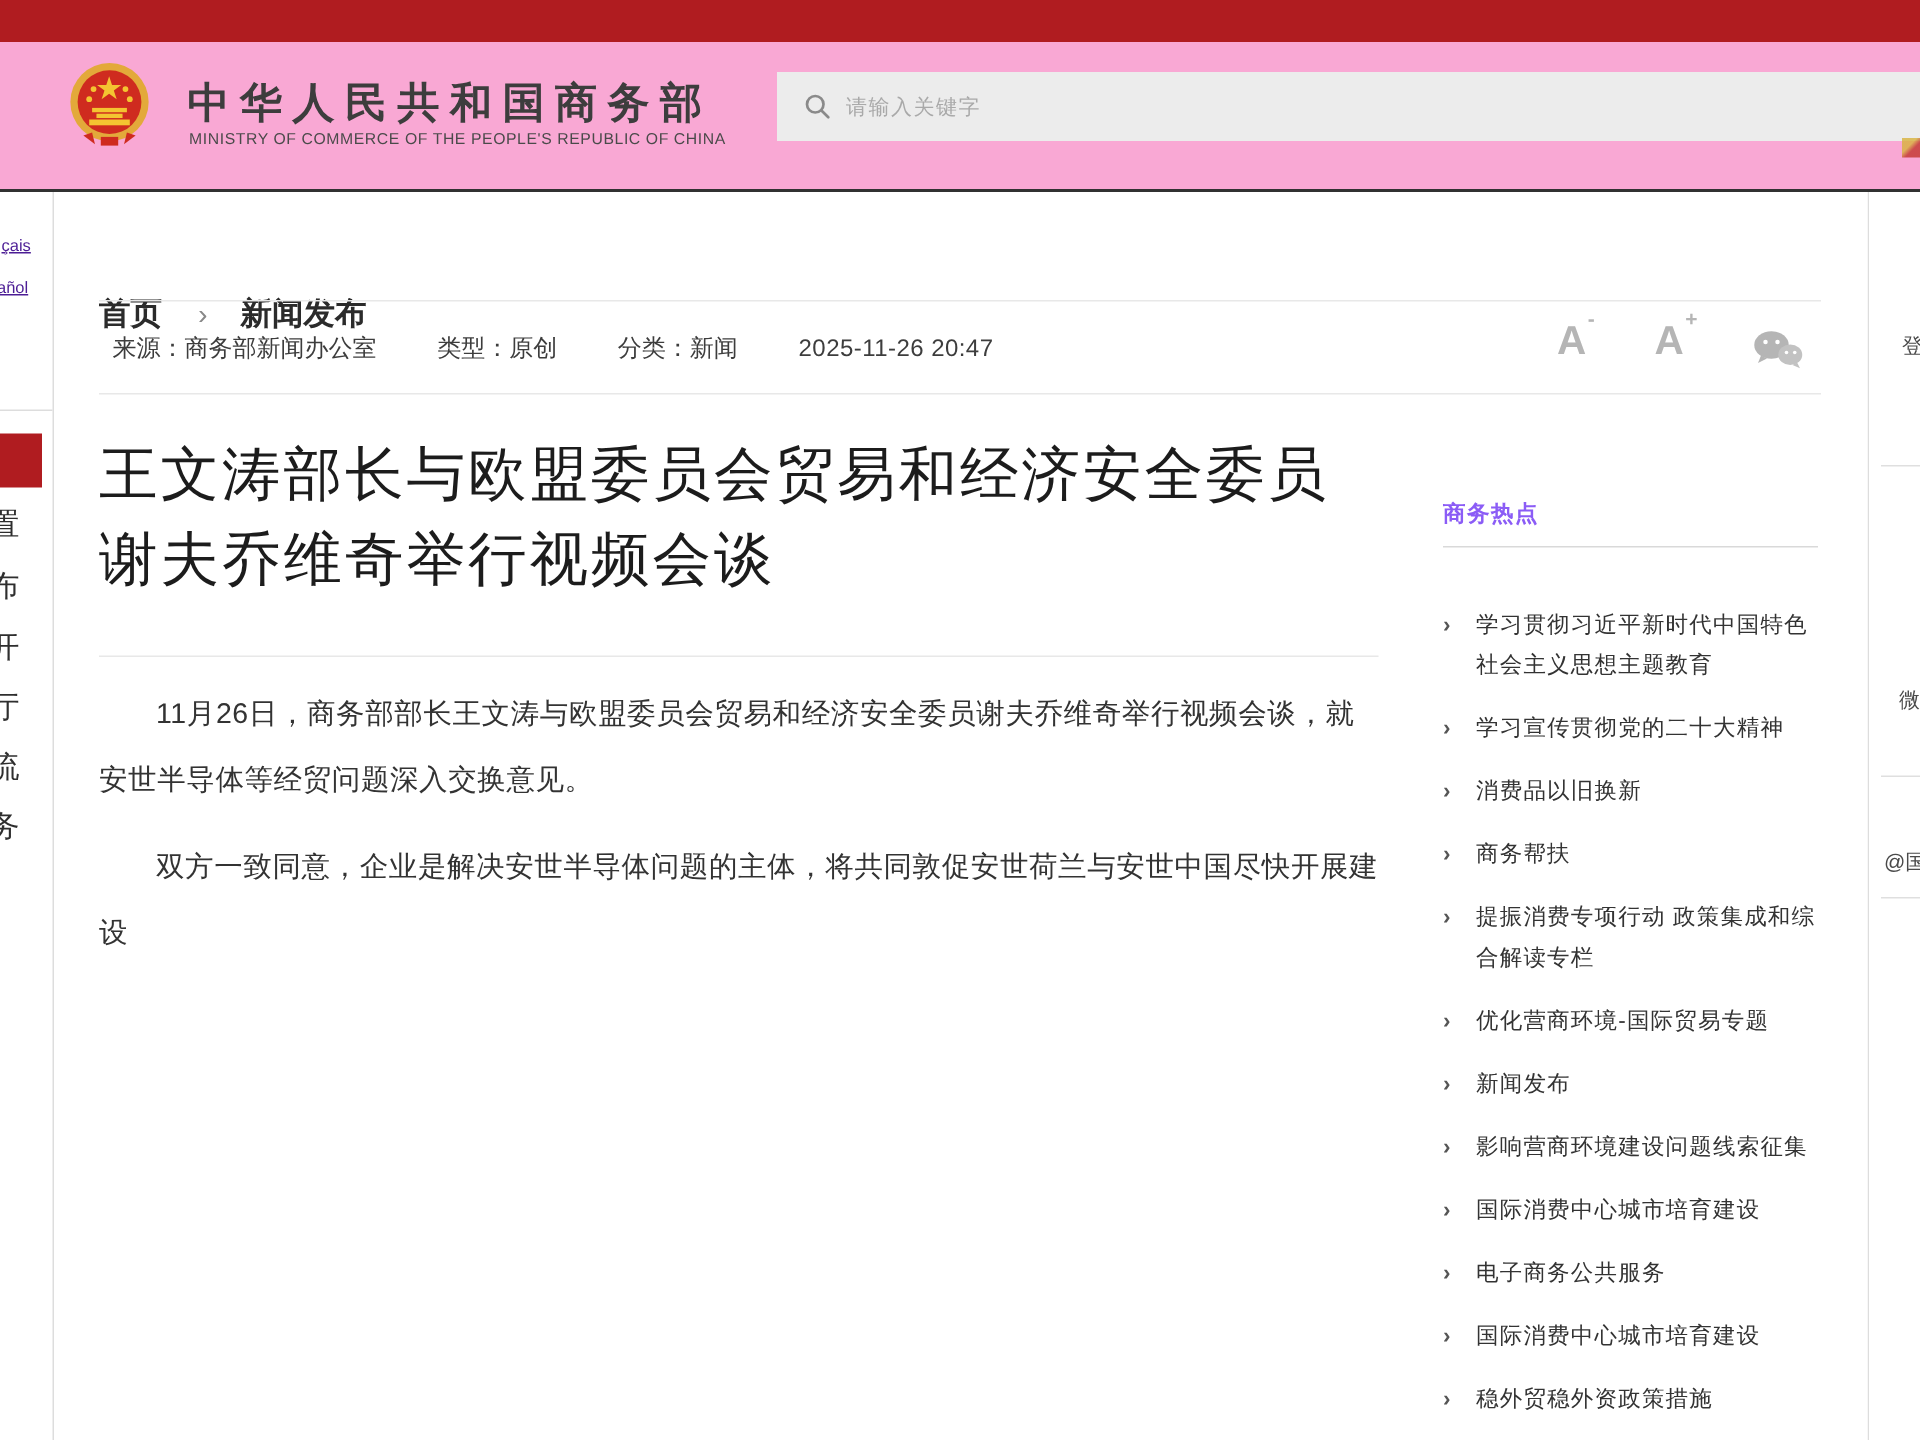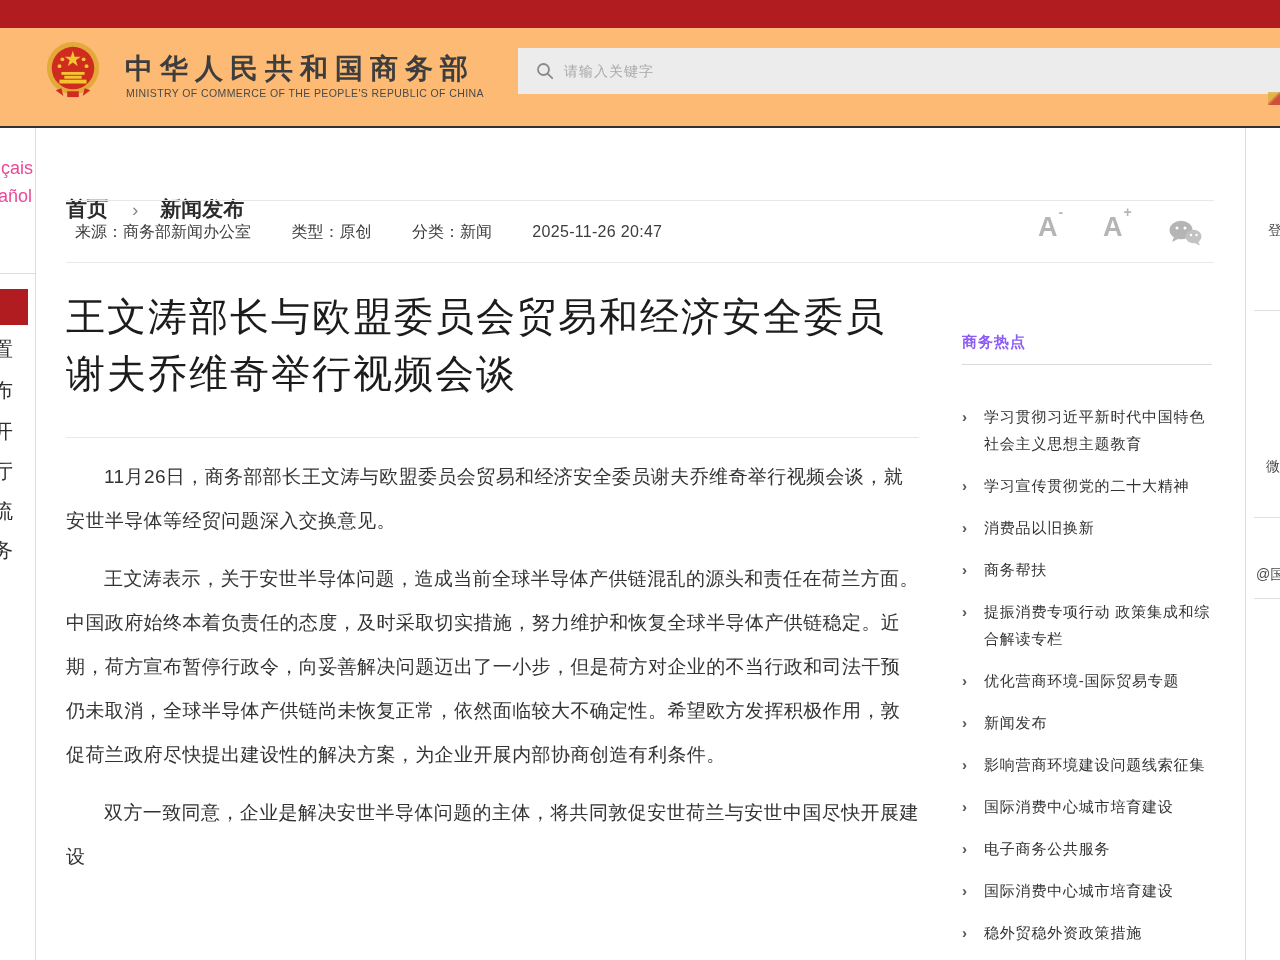--- a/index.html
+++ b/index.html
@@ -4,33 +4,33 @@
 <style>
   * { margin:0; padding:0; box-sizing:border-box; }
   html,body { width:1280px; height:960px; }
   body {
     position:relative; overflow:hidden; background:#fff;
     font-family:"Liberation Sans","DejaVu Sans",sans-serif; color:#333;
   }
   
   .topbar { position:absolute; left:0; top:0; width:1280px; height:28px; background:#b01c20; }
   
-  .header { position:absolute; left:0; top:28px; width:1280px; height:98px; background:#fdba74; }
+  .header { position:absolute; left:0; top:28px; width:1280px; height:98px; background:#f9a8d4; }
   .emblem { position:absolute; left:44px; top:12px; width:58px; height:60px; }
   .site-title { position:absolute; left:125px; top:22px; font-size:28px; font-weight:bold; color:#3d3d3d; letter-spacing:7px; white-space:nowrap; }
   .site-subtitle { position:absolute; left:126px; top:59px; font-size:10.5px; color:#4a4a4a; letter-spacing:0.4px; white-space:nowrap; }
   .searchbox { position:absolute; left:518px; top:20px; width:862px; height:46px; background:#ececec; }
   .search-icon { position:absolute; left:18px; top:14px; width:18px; height:18px; }
   .search-input { position:absolute; left:46px; top:0; width:660px; height:46px; border:0; background:transparent; outline:none; font-size:14px; color:#555; font-family:inherit; letter-spacing:1px; }
   .search-input::placeholder { color:#a9a9a9; }
   .flag-fragment { position:absolute; left:1268px; top:64px; width:12px; height:13px; background:linear-gradient(135deg,#d8b23c 40%,#c2342c 60%); opacity:.8; }
   .header-border { position:absolute; left:0; top:126px; width:1280px; height:2px; background:#313131; }
   
   .vline-left { position:absolute; left:35px; top:128px; width:1px; height:832px; background:#ddd; }
-  .lang-frag { position:absolute; font-size:18px; color:#ec4899; white-space:nowrap; }
+  .lang-frag { position:absolute; font-size:11px; color:#4c1d95; white-space:nowrap;text-decoration:underline; }
   .lang-1 { left:1px; top:158px; }
   .lang-2 { left:-2px; top:186px; }
   .leftrail-divider { position:absolute; left:0; top:273px; width:35px; height:1px; background:#ddd; }
   .leftnav-active { position:absolute; left:0; top:289px; width:28px; height:36px; background:#b01c20; }
   .leftnav-frag { position:absolute; left:-7px; font-size:20px; color:#2e2e2e; }
   
   .vline-right { position:absolute; left:1245px; top:128px; width:1px; height:832px; background:#ddd; }
   .rightrail-frag { position:absolute; font-size:14px; color:#4a4a4a; white-space:nowrap; }
   .rr-1 { left:1268px; top:222px; }
   .rr-2 { left:1266px; top:458px; }
@@ -142,21 +142,20 @@
     <circle cx="23" cy="15" r="1.2" fill="#fff"></circle>
     <circle cx="28.5" cy="15" r="1.2" fill="#fff"></circle>
   </svg>
   <div class="div-full d-meta"></div>
 
   <h1 class="article-title">王文涛部长与欧盟委员会贸易和经济安全委员谢夫乔维奇举行视频会谈</h1>
   <div class="title-divider"></div>
 
   <div class="article-body">
     <p>11月26日，商务部部长王文涛与欧盟委员会贸易和经济安全委员谢夫乔维奇举行视频会谈，就安世半导体等经贸问题深入交换意见。</p>
-    <p>王文涛表示，关于安世半导体问题，造成当前全球半导体产供链混乱的源头和责任在荷兰方面。中国政府始终本着负责任的态度，及时采取切实措施，努力维护和恢复全球半导体产供链稳定。近期，荷方宣布暂停行政令，向妥善解决问题迈出了一小步，但是荷方对企业的不当行政和司法干预仍未取消，全球半导体产供链尚未恢复正常，依然面临较大不确定性。希望欧方发挥积极作用，敦促荷兰政府尽快提出建设性的解决方案，为企业开展内部协商创造有利条件。</p>
     <p>双方一致同意，企业是解决安世半导体问题的主体，将共同敦促安世荷兰与安世中国尽快开展建设</p>
   </div>
 
   <div class="sidebar">
     <div class="sidebar-title">商务热点</div>
     <div class="sidebar-divider"></div>
     <ul class="hot-list">
       <li class="hot-item"><span class="chev">›</span><span>学习贯彻习近平新时代中国特色社会主义思想主题教育</span></li>
       <li class="hot-item"><span class="chev">›</span><span>学习宣传贯彻党的二十大精神</span></li>
       <li class="hot-item"><span class="chev">›</span><span>消费品以旧换新</span></li>

